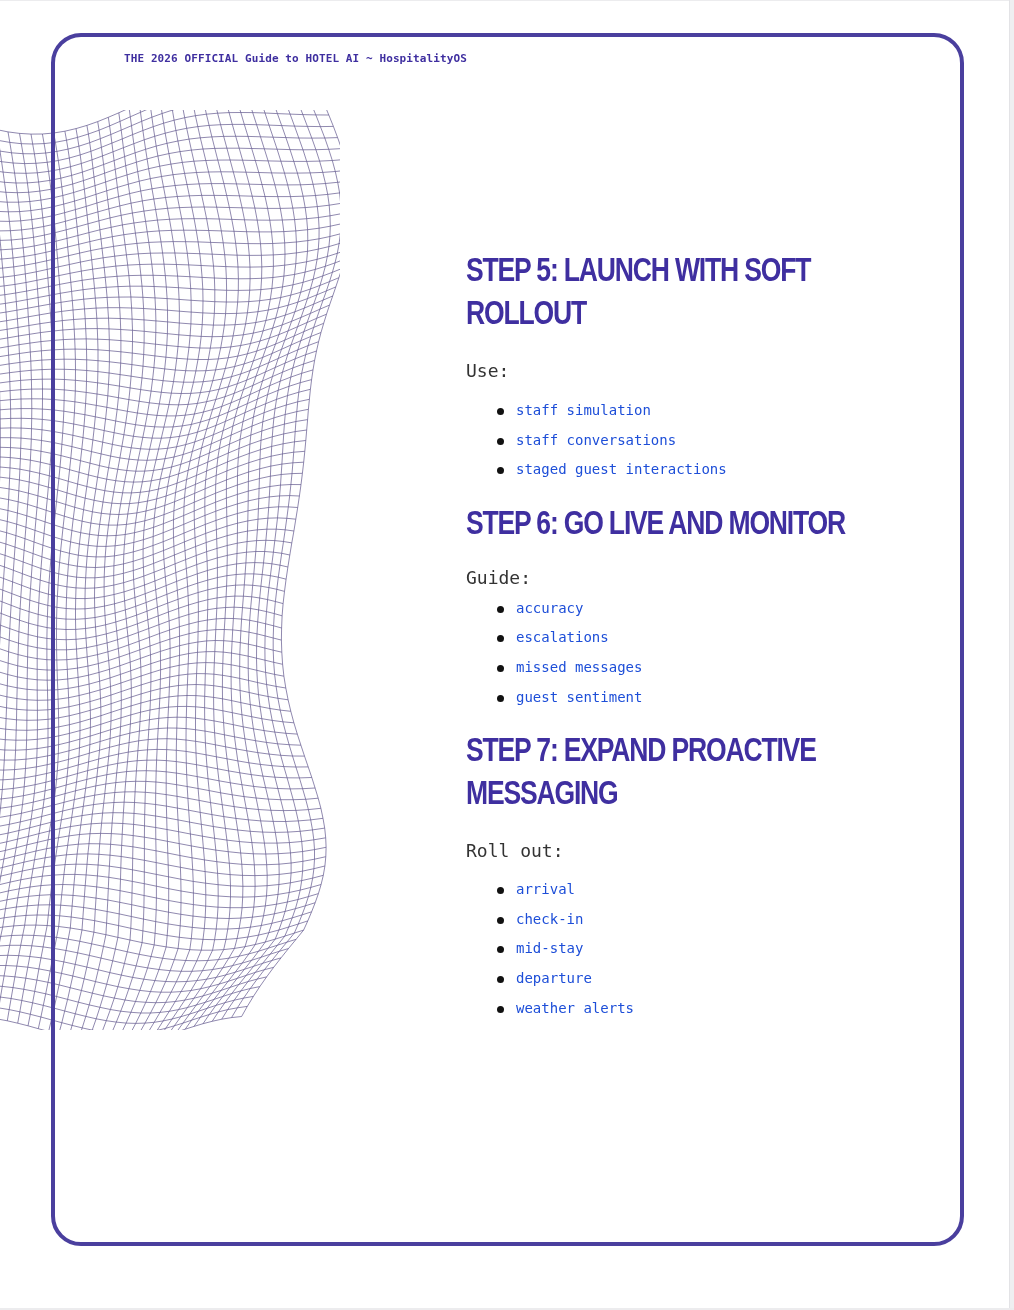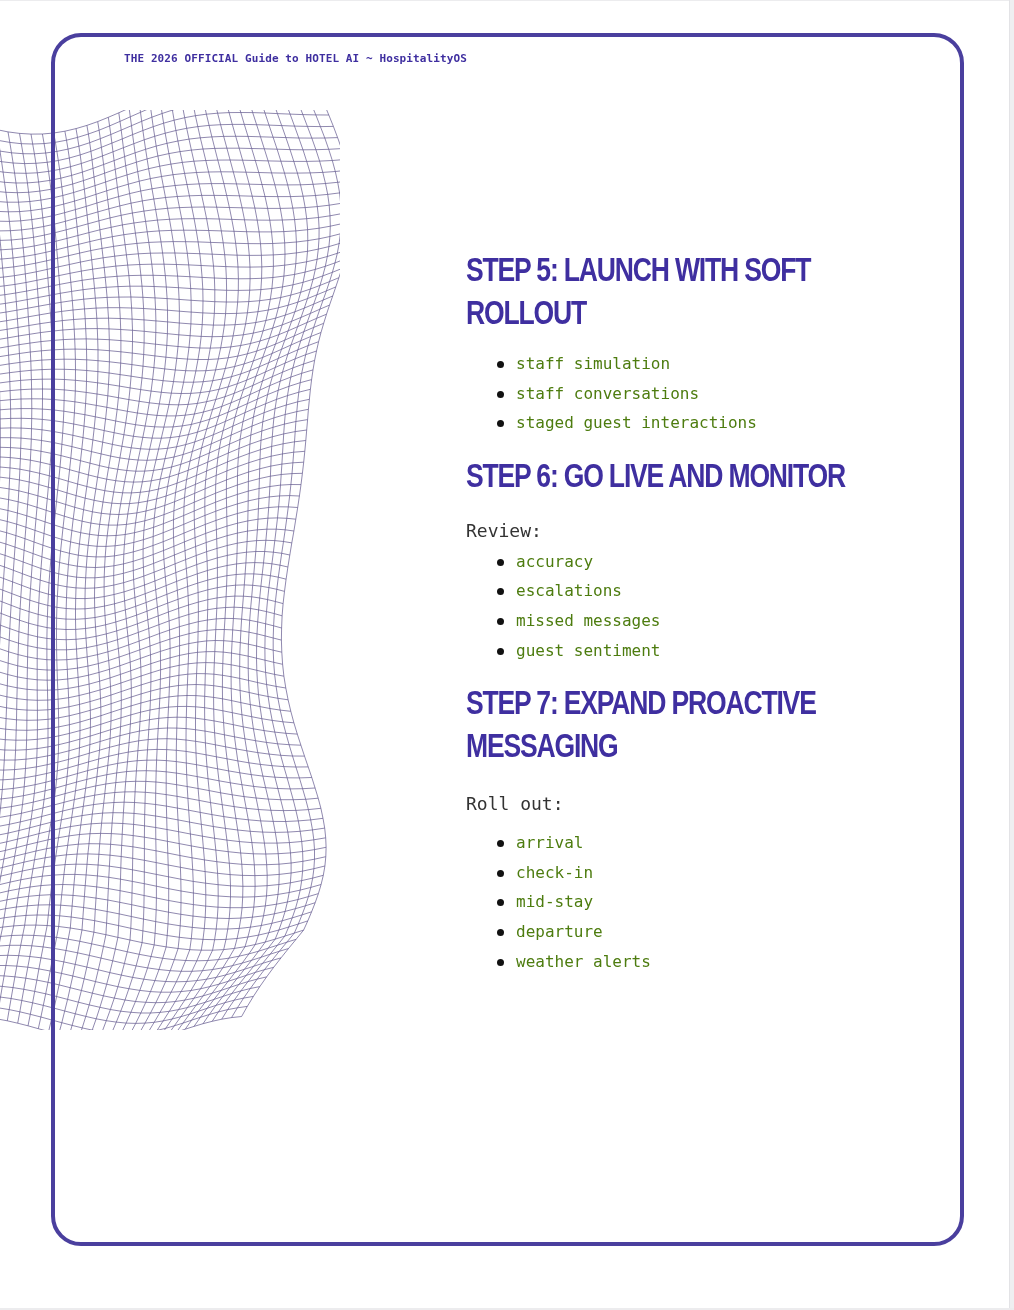--- a/index.html
+++ b/index.html
@@ -23,22 +23,22 @@
     font-size: 34px; line-height: 43px; color: #3f2fa0; margin: 0;
     text-transform: uppercase; letter-spacing: -1.5px;
     transform: scaleX(0.78); transform-origin: left top; width: 520px;
   }
   .intro {
     font-family: "DejaVu Sans Mono", monospace; font-size: 18px;
     color: #333333; font-weight: 300; margin: 0;
   }
   ul.items { list-style: none; margin: 0; padding: 0 0 0 30px; }
   ul.items li {
-    font-family: "DejaVu Sans Mono", monospace; font-size: 16px;
-    color: #4d7c0f; height: 29.6px; line-height: 29.6px; position: relative; padding-left: 20px;
+    font-family: "DejaVu Sans Mono", monospace; font-size: 14px;
+    color: #1d4ed8; height: 29.6px; line-height: 29.6px; position: relative; padding-left: 20px;
   }
   ul.items li::before {
     content: ""; position: absolute; left: 1px; top: 12px; width: 7px; height: 7px;
     border-radius: 50%; background: #111;
   }
 </style>
 </head>
 <body>
 
 <div class="page-edge-top"></div>
@@ -177,30 +177,31 @@
   </svg>
 
 <div class="frame"></div>
 
 <div class="running-header">THE 2026 OFFICIAL Guide to HOTEL AI ~ HospitalityOS</div>
 
 <div class="content">
 
   <section>
     <h2 class="step-heading" style="height:86px;">STEP 5: LAUNCH WITH SOFT ROLLOUT</h2>
+    <p class="intro" style="margin-top:26px;">Use:</p>
     <ul class="items" style="margin-top:15px;">
       <li>staff simulation</li>
       <li>staff conversations</li>
       <li>staged guest interactions</li>
     </ul>
   </section>
 
   <section style="margin-top:16px;">
     <h2 class="step-heading" style="height:43px;">STEP 6: GO LIVE AND MONITOR</h2>
-    <p class="intro" style="margin-top:23px;">Review:</p>
+    <p class="intro" style="margin-top:23px;">Guide:</p>
     <ul class="items" style="margin-top:6px;">
       <li>accuracy</li>
       <li>escalations</li>
       <li>missed messages</li>
       <li>guest sentiment</li>
     </ul>
   </section>
 
   <section style="margin-top:16px;">
     <h2 class="step-heading" style="height:86px;">STEP 7: EXPAND PROACTIVE MESSAGING</h2>

